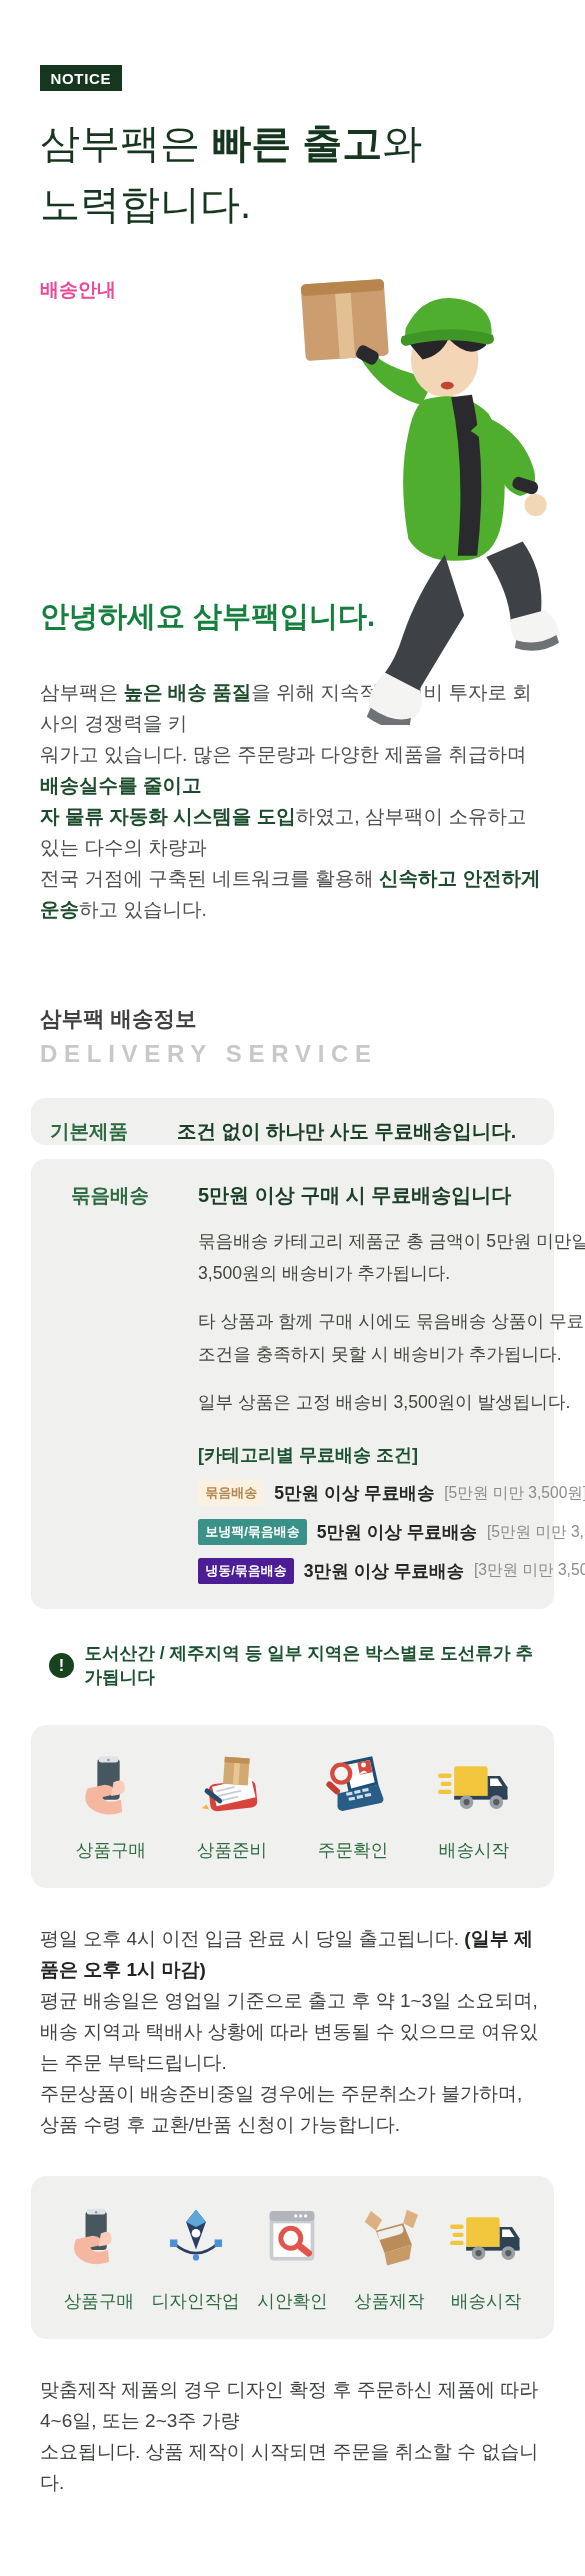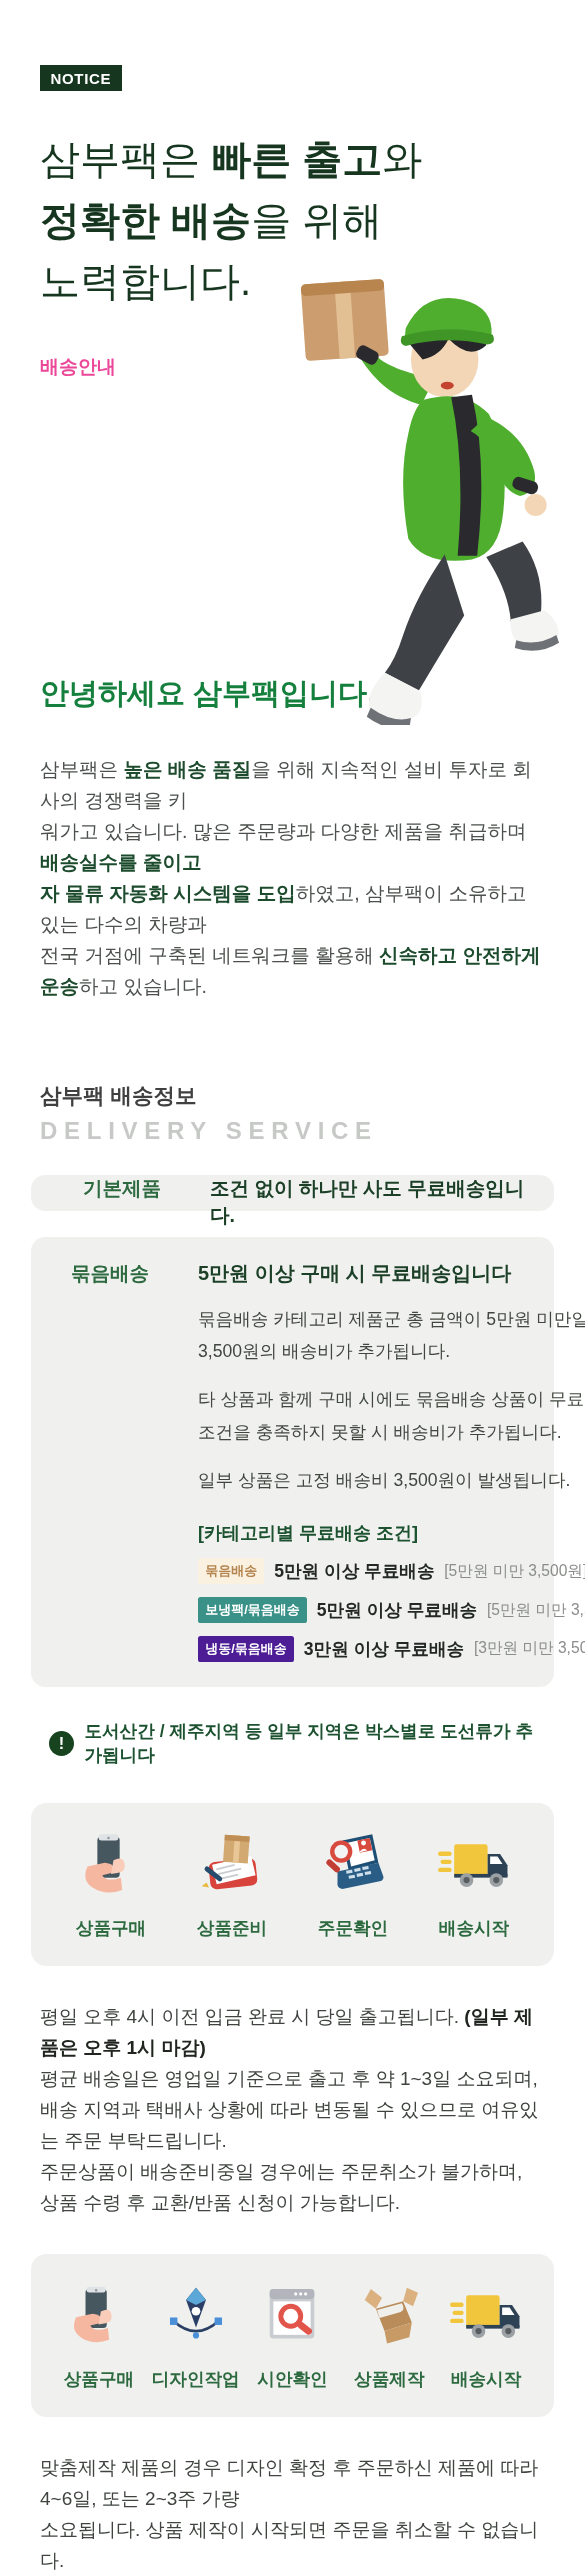--- a/index.html
+++ b/index.html
@@ -1,39 +1,39 @@
 <!DOCTYPE html>
 <html style="font-size:10.4px"><head>
 <meta charset="utf-8">
 <style>
   html,body{margin:0;padding:0;background:#ffffff;}
   body{width:585px;font-family:"Liberation Sans","DejaVu Sans",sans-serif;}
   .wrap{position:relative;width:585px;height:2576px;overflow:hidden;background:#fff;}
 
   
-  .notice{display:inline-block;margin:65px 0 16px 40px;background:#17361f;color:#fff;
+  .notice{display:inline-block;margin:65px 0 0 40px;background:#17361f;color:#fff;
     font-size:15px;font-weight:800;letter-spacing:0.7px;padding:4.6px 10.4px;}
   .hero-title{margin:22px 40px 0;font-size:40px;line-height:61px;color:#17361f;font-weight:500;}
   .hero-title b{font-weight:900;}
   .hero-sub{margin:42px 40px 0;font-size:19px;font-weight:800;color:#ec4899;}
   .illus{position:absolute;top:276px;left:294px;width:278px;height:449px;}
 
   
   .greet-h{margin:294px 40px 5px;font-size:29px;font-weight:900;color:#15803d;}
   .intro{margin:40px 40px 0;font-size:19.5px;line-height:31px;color:#4c514d;}
   .intro .gb{color:#1d4b2d;font-weight:900;}
 
   
   .sec-h{margin:79px 40px 0;font-size:21.5px;font-weight:800;color:#404040;}
   .sec-sub{margin:6.5px 40px 0;font-size:24px;font-weight:700;color:#c7c9c7;letter-spacing:.28em;}
   .card{background:#f0f1ef;border-radius:14.3px;margin-left:31px;margin-right:31px;}
-  .card1{margin-top:30px;display:flex;align-items:flex-start;height:36px;padding:0 26px 0 52px;}
+  .card1{margin-top:30px;display:flex;align-items:flex-end;height:47px;padding:0 26px 0 19px;}
   .rowlabel{flex:0 0 127px;font-size:19.5px;font-weight:900;color:#2d6a40;}
   .card1-desc{font-size:19.5px;font-weight:900;color:#1c4027;}
-  .card2{margin-top:26px;display:flex;padding:23.4px 26px 25px 40px;}
+  .card2{margin-top:14px;display:flex;padding:23.4px 26px 25px 40px;}
   .card2-content{flex:1;}
   .bundle-h{font-size:20px;font-weight:900;color:#1c4027;}
   .bp{margin-top:15.6px;font-size:17.6px;line-height:32.5px;color:#41463f;}
   .bp:first-of-type{margin-top:14.3px;}
   .cat-h{margin-top:25px;font-size:18px;font-weight:900;color:#1d5230;}
   .cat-row{display:flex;align-items:center;margin-top:13px;gap:9.8px;}
   .badge{font-size:13px;font-weight:700;padding:3.9px 7.2px;border-radius:2.6px;white-space:nowrap;}
   .badge.cream{background:#faf1e0;color:#b5854f;}
   .badge.teal{background:#399188;color:#ffffff;}
   .badge.blue{background:#4c1d95;color:#ffffff;}
@@ -42,35 +42,34 @@
 
   .note{display:flex;align-items:center;gap:10.4px;margin:32.5px 40px 0 49px;}
   .note-ico{width:25px;height:25px;border-radius:50%;background:#17431f;color:#fff;
     font-weight:900;font-size:16.3px;display:flex;align-items:center;justify-content:center;flex:0 0 25px;}
   .note-tx{font-size:17.6px;font-weight:900;color:#1d5230;}
 
   
   .steps{margin-top:36px;padding:30px 19.5px 26px;display:flex;border-radius:15.6px;}
   .step{flex:1;text-align:center;}
   .step .ic{height:62px;display:flex;align-items:center;justify-content:center;}
-  .step-lb{margin-top:21px;font-size:17.6px;font-weight:700;color:#2d6a40;}
+  .step-lb{margin-top:21px;font-size:17.6px;font-weight:400;color:#2d6a40;}
 
   .para{margin:35px 40px 0;font-size:19px;line-height:31px;color:#3f443f;}
   .para .dkb{font-weight:900;color:#20251f;}
 </style>
 </head>
 <body>
 
 <div class="wrap">
 
   
   <div class="notice">NOTICE</div>
   <div class="hero-title">
     <div><span>삼부팩은 </span><b>빠른 출고</b><span>와</span></div>
-    <div><b>정확한 배송</b><span>을 위해</span></div>
     <div><span>노력합니다.</span></div>
   </div>
   <div class="hero-sub">배송안내</div>
 
   
   <div class="illus">
     <svg width="278" height="449" viewBox="0 0 428 690">
 
       <g transform="rotate(-4 80 65)">
         <rect x="14" y="8" width="128" height="118" rx="7" fill="#cb9d6f"></rect>

